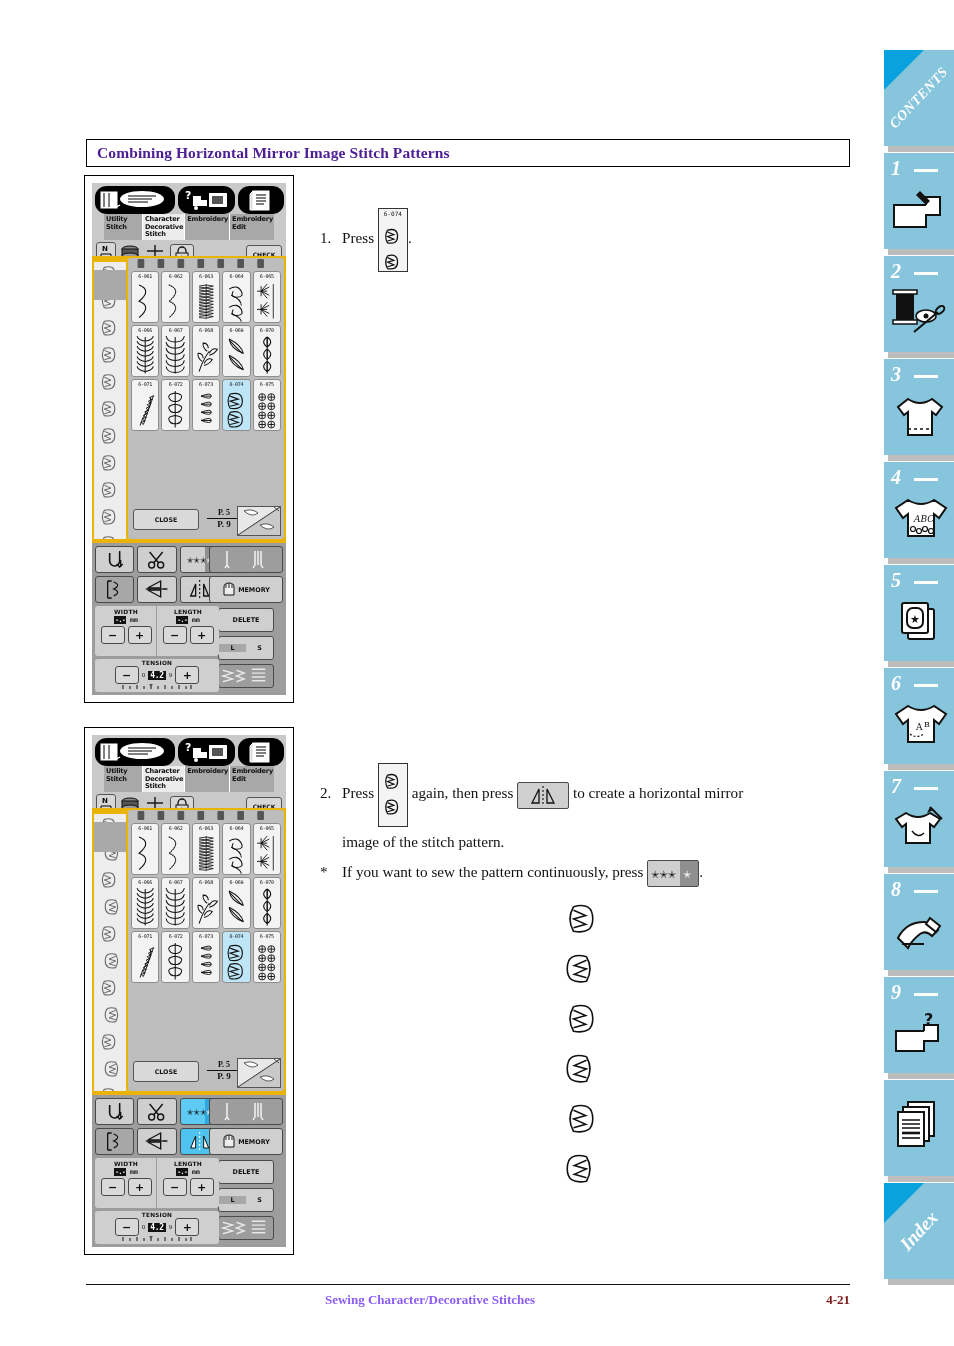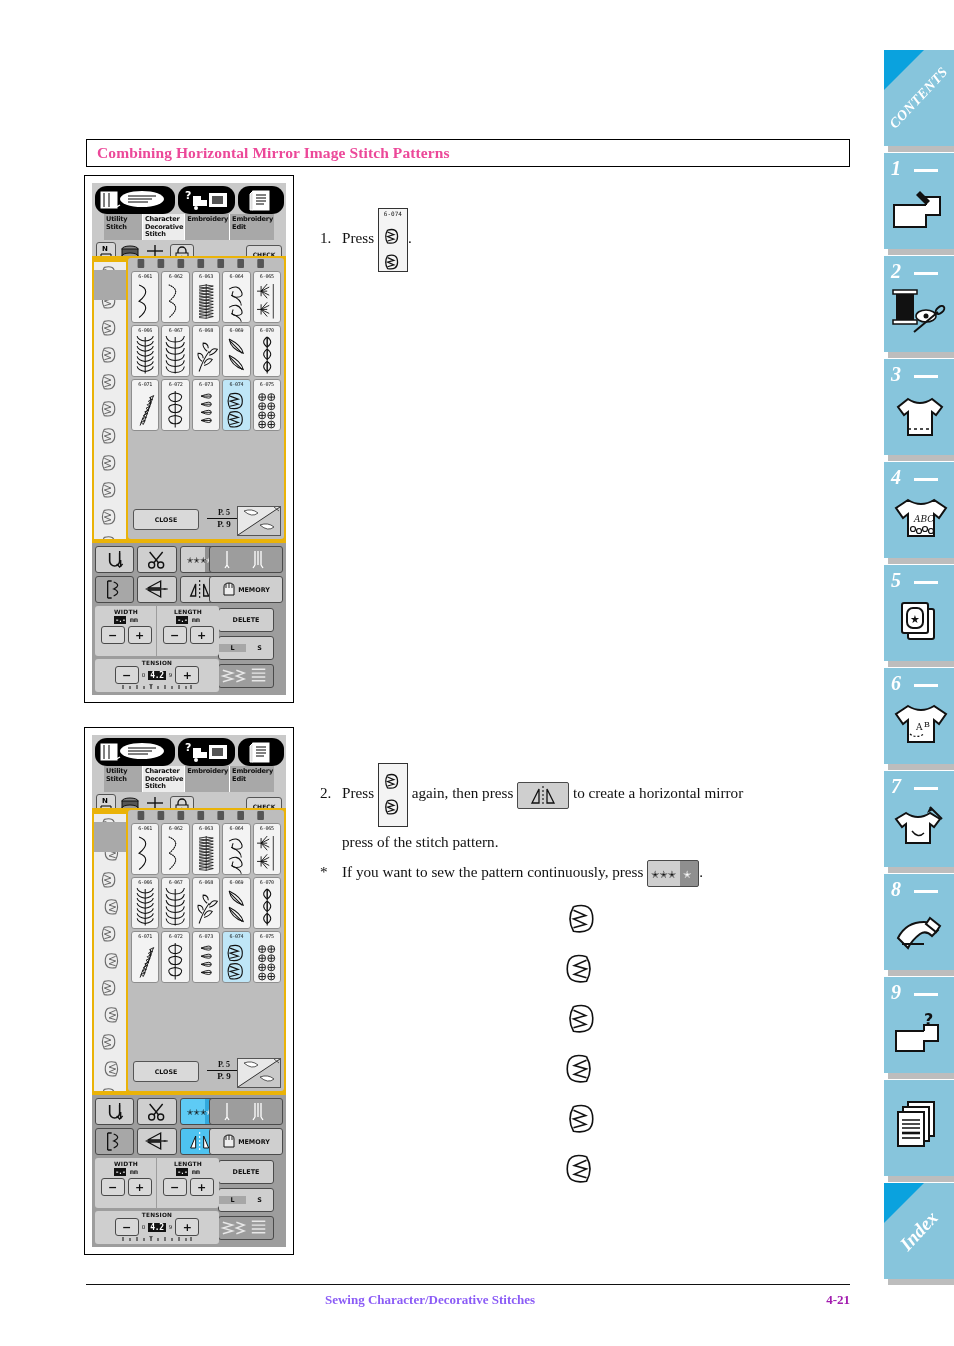--- a/index.html
+++ b/index.html
@@ -11,21 +11,21 @@
   .page{position:absolute;inset:0;}
 
   
   .heading-box{
     position:absolute;left:86px;top:139px;width:764px;height:28px;
     border:1.5px solid #000;box-sizing:border-box;
   }
   .heading-box span{
     position:absolute;left:10px;top:50%;transform:translateY(-52%);
     font-family:"Liberation Serif", serif;
-    font-weight:bold;font-size:15.5px;color:#ec4899;letter-spacing:.1px;
+    font-weight:bold;font-size:15.5px;color:#4c1d95;letter-spacing:.1px;
   }
 
   
   .machine-panel{
     position:absolute;border:1.3px solid #000;background:#fff;
     box-sizing:border-box;
   }
   #panel1{left:84px;top:175px;width:210px;height:528px;}
   #panel2{left:84px;top:727px;width:210px;height:528px;}
 
@@ -269,21 +269,21 @@
   
   .footer-rule{
     position:absolute;left:86px;top:1284px;width:764px;height:1.3px;background:#111;
   }
   .footer-title{
     position:absolute;left:0;top:1292px;width:860px;text-align:center;
     font-family:"Liberation Serif", serif;font-weight:bold;font-size:13px;color:#8b5cf6;
   }
   .footer-page{
     position:absolute;right:104px;top:1292px;
-    font-family:"Liberation Serif", serif;font-weight:bold;font-size:13px;color:#a21caf;
+    font-family:"Liberation Serif", serif;font-weight:bold;font-size:13px;color:#7f1d1d;
   }
 </style>
 </head>
 <body>
 
 <div class="page">
 
   <div class="heading-box">
     <span>Combining Horizontal Mirror Image Stitch Patterns</span>
   </div>
@@ -1212,21 +1212,21 @@
             </g>
         </svg>
       </span>&nbsp;<span>again, then press</span>&nbsp;<span class="inline-key key-btn">
         <svg width="50" height="25" viewBox="0 0 50 25">
           <path d="M25 3 v19" stroke="#111" stroke-width="1.1" stroke-dasharray="2 2"></path>
           <path d="M21 20 L21 6 L14 20 Z" fill="none" stroke="#111" stroke-width="1.3"></path>
           <path d="M29 20 L29 6 L36 20 Z" fill="none" stroke="#111" stroke-width="1.3"></path>
         </svg>
       </span>&nbsp;<span>to create a horizontal mirror</span>
     </div>
-    <div style="padding-left:22px">press of the stitch pattern.</div>
+    <div style="padding-left:22px">image of the stitch pattern.</div>
     <div>
       <span class="step-num">*</span><span>If you want to sew the pattern continuously, press</span>&nbsp;<span class="inline-key key-btn half">
         <svg width="50" height="25" viewBox="0 0 50 25">
           <text x="3" y="17" font-family="DejaVu Sans" font-size="10" fill="#111">✭✭✭</text>
           <text x="35" y="17" font-family="DejaVu Sans" font-size="10" fill="#fff">✭</text>
         </svg>
       </span><span>.</span>
     </div>
   </div>
 

